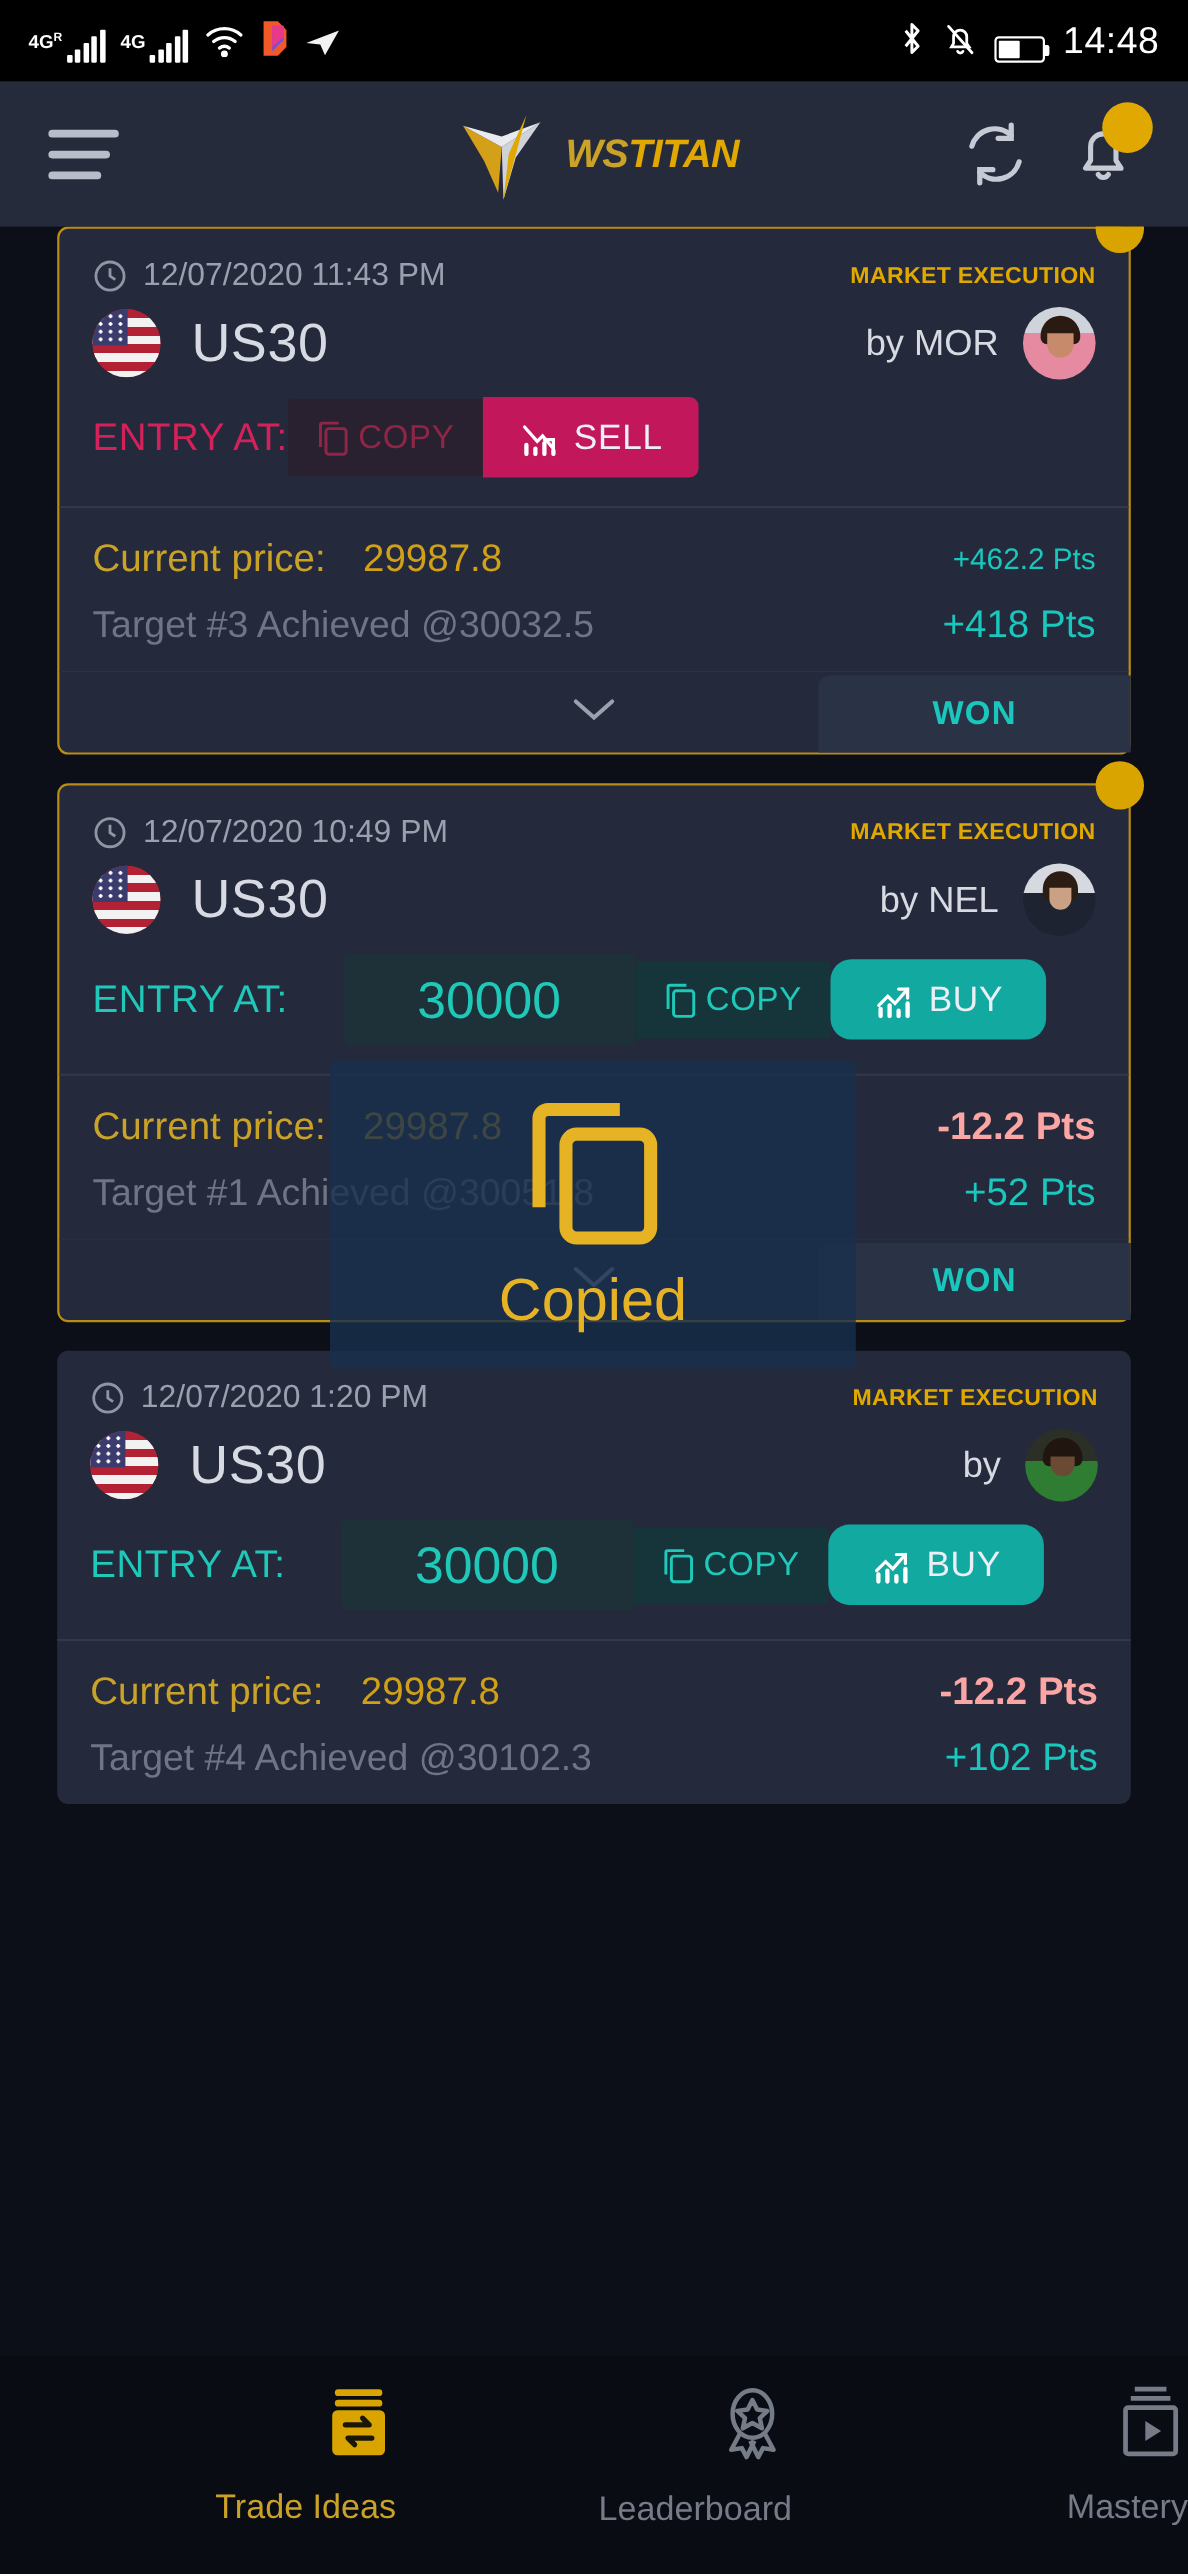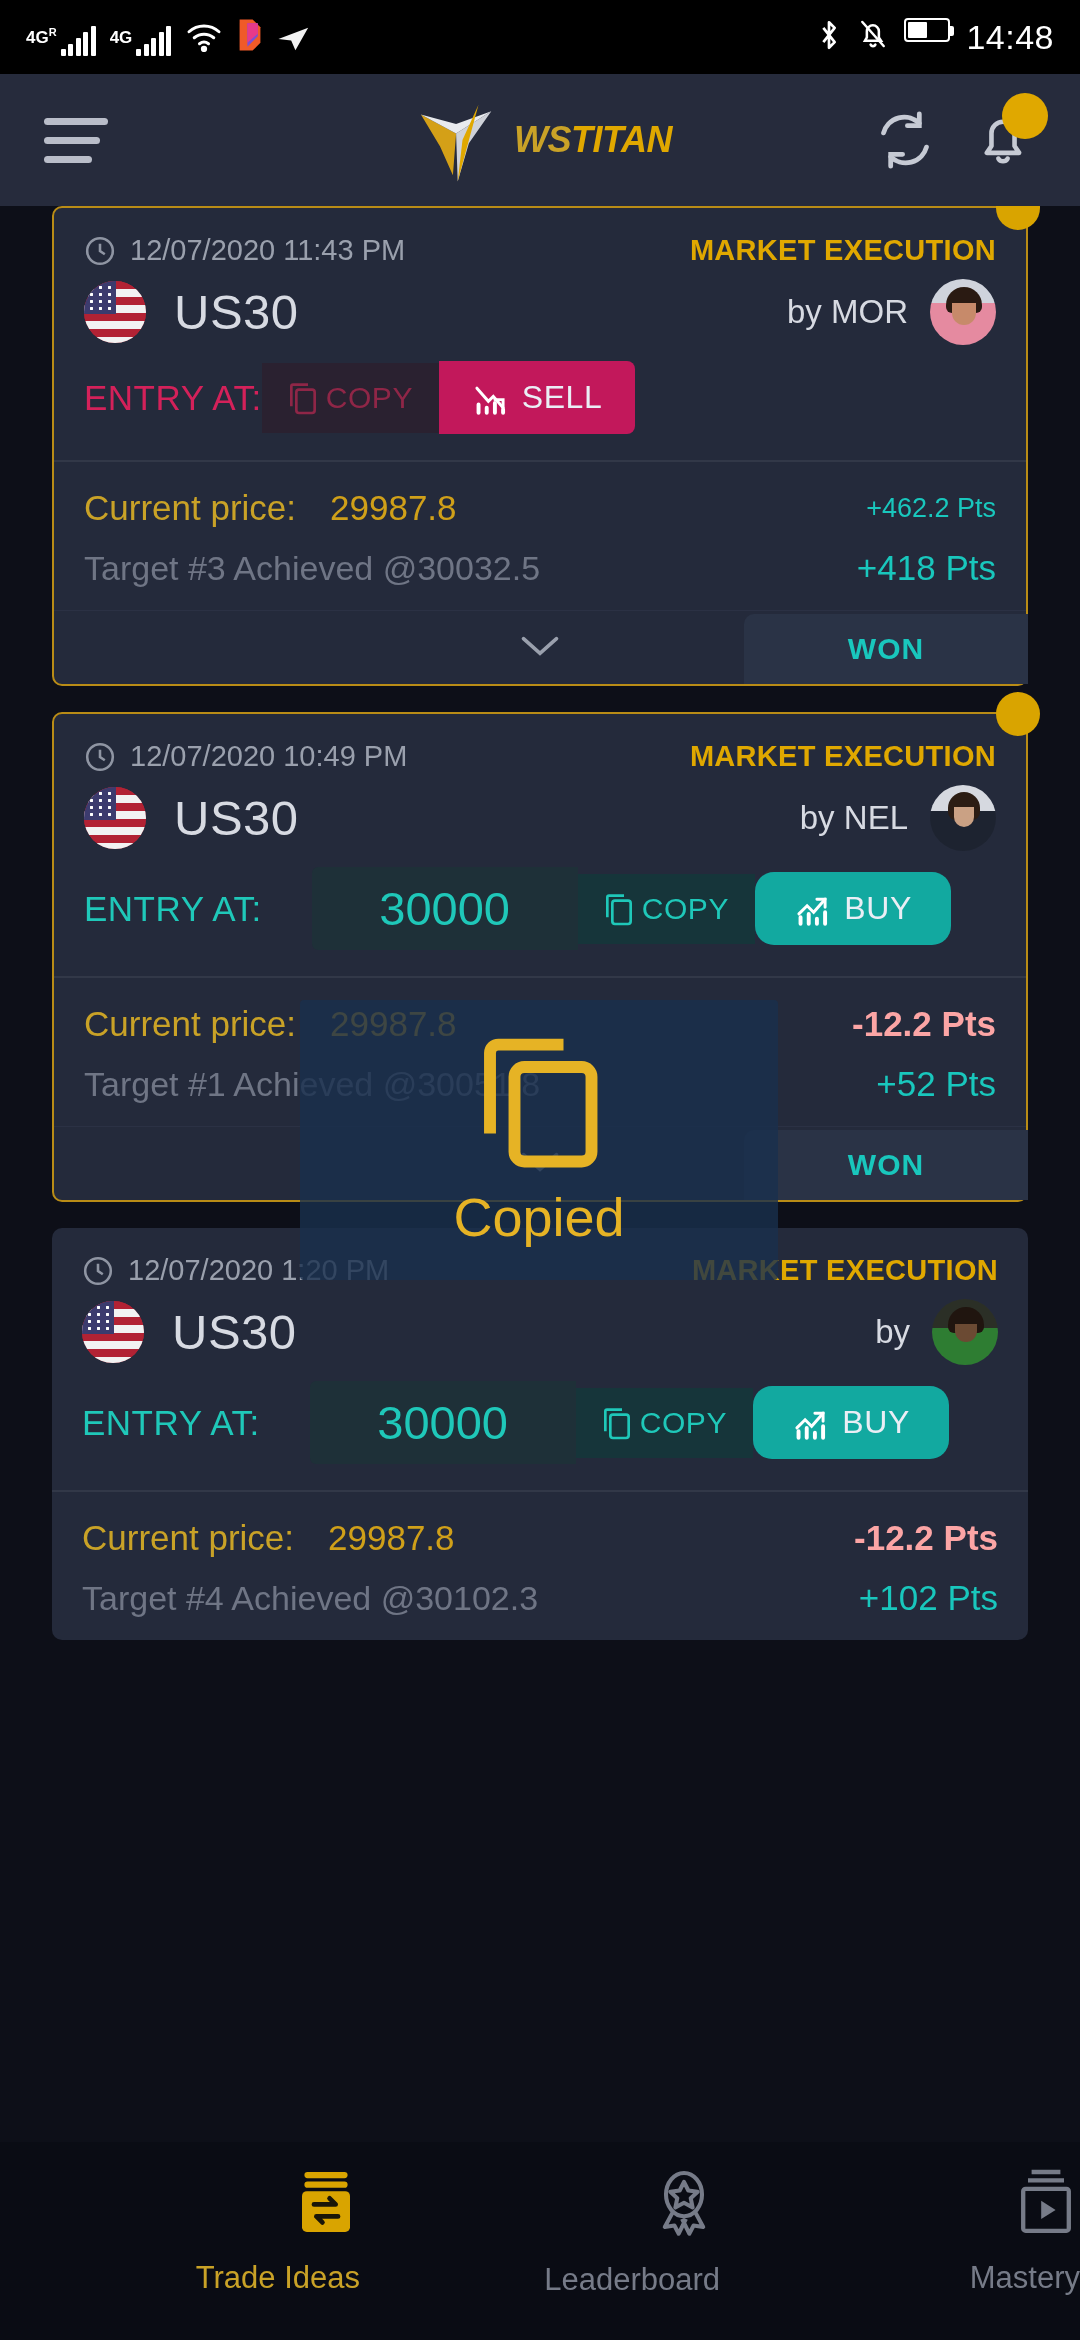--- a/index.html
+++ b/index.html
@@ -11,21 +11,21 @@
   }
   body { position:relative; }
 
   
   .statusbar{
     height:74px; background:#000; color:#fff;
     display:flex; align-items:center; justify-content:space-between;
     padding:0 26px;
   }
   .sb-left{ display:flex; align-items:flex-end; gap:14px; }
-  .sb-right{ display:flex; align-items:flex-start; gap:16px; }
+  .sb-right{ display:flex; align-items:flex-end; gap:16px; }
   .netgrp{ display:flex; align-items:flex-end; gap:4px; }
   .netlbl{ font-size:17px; font-weight:bold; line-height:1; position:relative; top:-10px;}
   .netlbl sup{ font-size:11px; }
   .bars{ display:flex; align-items:flex-end; gap:2.5px; height:30px; }
   .bars i{ width:5px; background:#fff; display:block; border-radius:1px;}
   .bars i:nth-child(1){height:7px}
   .bars i:nth-child(2){height:12px}
   .bars i:nth-child(3){height:18px}
   .bars i:nth-child(4){height:24px}
   .bars i:nth-child(5){height:30px}
@@ -75,21 +75,21 @@
   .card.bordered{ border:2px solid #b98c16; }
   .card-badge{
     position:absolute; top:-22px; right:-14px;
     width:44px; height:44px; border-radius:50%; background:#d9a400; z-index:4;
   }
   .card-head{
     display:flex; align-items:center; justify-content:space-between;
     padding:26px 30px 4px 30px;
   }
   .ts{ display:flex; align-items:center; gap:14px; color:#9aa0ad; font-size:29px; }
-  .exec{ color:#e0a800; font-size:29px; font-weight:bold; letter-spacing:.3px; }
+  .exec{ color:#e0a800; font-size:21px; font-weight:bold; letter-spacing:.3px; }
   .sym-row{
     display:flex; align-items:center; padding:8px 30px 16px 30px;
   }
   .flag{
     width:62px; height:62px; border-radius:50%; overflow:hidden;
     position:relative; flex:none; margin-right:28px;
     background:#b22234;
   }
   .flag .stripes{ position:absolute; inset:0;
     background:repeating-linear-gradient(#b22234 0 8px,#f2f2f2 8px 16px); }
@@ -168,21 +168,21 @@
   }
   .chev{ position:absolute; left:50%; transform:translateX(-50%); }
   .won{
     background:#2a3346; color:#19c7bd; font-size:30px; font-weight:bold;
     letter-spacing:1px; padding:18px 0; width:284px; text-align:center;
     border-radius:10px 0 0 0; margin-right:-2px; margin-bottom:-2px;
   }
 
   
   .toast{
-    position:absolute; left:300px; top:1000px;
+    position:absolute; left:300px; top:964px;
     width:478px; height:280px;
     background:rgba(25,48,78,.80);
     display:flex; flex-direction:column; align-items:center;
     justify-content:center; gap:10px; z-index:9; border-radius:4px;
   }
   .toast-txt{ color:#e6b325; font-size:54px; }
 
   
   .bottomnav{
     position:absolute; left:0; right:0; bottom:0; height:198px;

